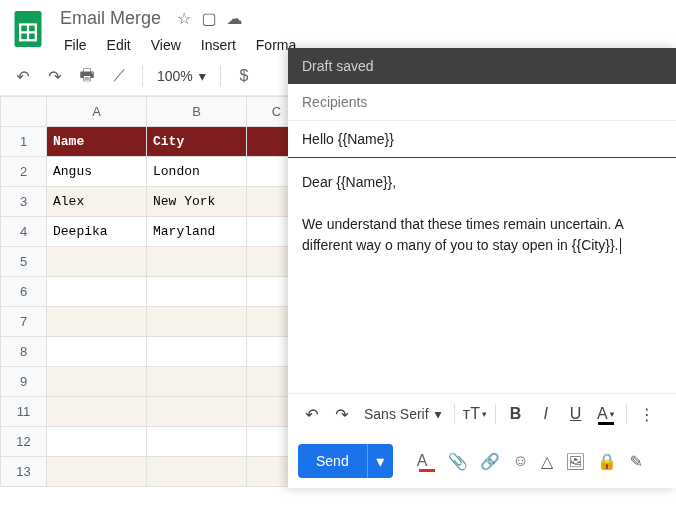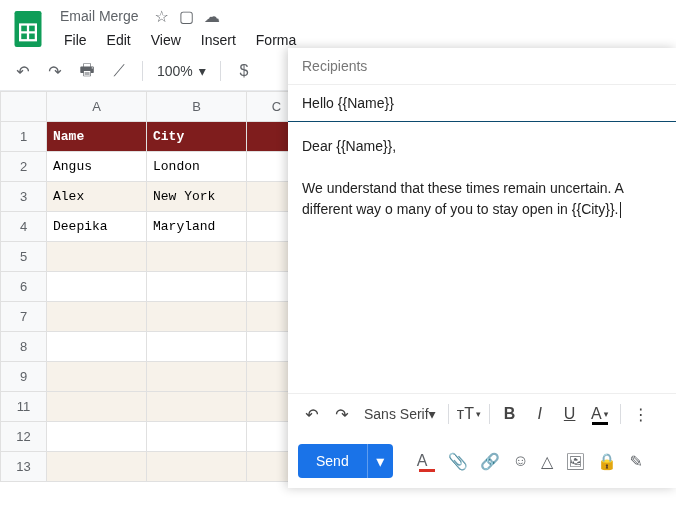--- a/index.html
+++ b/index.html
@@ -3,21 +3,21 @@
 <meta charset="utf-8">
 <style>
 * { box-sizing: border-box; margin: 0; padding: 0; }
 body { font-family: Arial, sans-serif; width: 676px; height: 532px; overflow: hidden; position: relative; background: #fff; }
 
 .header { display: flex; align-items: flex-start; padding: 6px 10px 0 10px; }
 .logo { width: 36px; height: 46px; display: flex; align-items: center; justify-content: center; margin-right: 10px; }
 .logo svg { width: 28px; height: 36px; }
 .title-area { display: flex; flex-direction: column; }
 .title-row { display: flex; align-items: center; gap: 12px; }
-.doc-title { font-size: 14px; color: #5f6368; padding: 2px 4px; }
+.doc-title { font-size: 18px; color: #5f6368; padding: 2px 4px; }
 .title-icons { display: flex; gap: 10px; color: #5f6368; }
 .title-icons span { cursor: pointer; }
 .menu-row { display: flex; gap: 4px; margin-top: 2px; }
 .menu-item { font-size: 14px; color: #202124; padding: 4px 8px; cursor: pointer; }
 
 .toolbar { display: flex; align-items: center; gap: 6px; padding: 6px 10px; border-bottom: 1px solid #e8eaed; }
 .tbtn { width: 26px; height: 26px; display: flex; align-items: center; justify-content: center; cursor: pointer; color: #5f6368; border-radius: 3px; }
 .zoom { font-size: 14px; color: #3c4043; padding: 0 4px; display: flex; align-items: center; gap: 6px; cursor: pointer; }
 .tsep { width: 1px; height: 20px; background: #dadce0; margin: 0 4px; }
 
@@ -33,21 +33,21 @@
 
 .compose { position: absolute; left: 288px; top: 48px; width: 388px; height: 440px; background: #fff; box-shadow: -2px 0 10px rgba(0,0,0,0.2); display: flex; flex-direction: column; }
 .compose-header { background: #404040; color: #d0d0d0; font-size: 14px; padding: 10px 14px; }
 .compose-field { padding: 10px 14px; font-size: 14px; color: #777; border-bottom: 1px solid #eee; }
 .compose-subject { padding: 10px 14px; font-size: 14px; color: #222; border-bottom: 1px solid #0c4a6e; }
 .compose-body { padding: 14px; font-size: 14px; color: #222; flex: 1; line-height: 1.5; white-space: pre-wrap; }
 .cursor { display: inline-block; width: 1px; height: 16px; background: #222; vertical-align: middle; margin-left: 1px; }
 
 .format-bar { display: flex; align-items: center; gap: 2px; padding: 6px 10px; border-top: 1px solid #eee; color: #444; }
 .fbtn { width: 28px; height: 28px; display: flex; align-items: center; justify-content: center; cursor: pointer; border-radius: 3px; }
-.font-picker { font-size: 14px; padding: 0 6px; display: flex; align-items: center; cursor: pointer; }
+.font-picker { font-size: 14px; padding: 0 6px; display: flex; align-items: center; gap: 6px; cursor: pointer; }
 .fsep { width: 1px; height: 20px; background: #dadce0; margin: 0 4px; }
 .text-color { position: relative; }
 .text-color::after { content: ""; position: absolute; bottom: 3px; left: 6px; right: 6px; height: 3px; background: #000; }
 
 .send-bar { display: flex; align-items: center; gap: 24px; padding: 10px; }
 .send-group { display: flex; }
 .send-btn { background: #1a73e8; color: #fff; border: none; font-size: 14px; font-weight: 500; padding: 9px 18px; border-radius: 4px 0 0 4px; cursor: pointer; }
 .send-drop { background: #1a73e8; color: #fff; width: 26px; display: flex; align-items: center; justify-content: center; border-left: 1px solid rgba(255,255,255,0.3); border-radius: 0 4px 4px 0; cursor: pointer; }
 .attach-icons { display: flex; align-items: center; gap: 12px; color: #5f6368; }
 .attach-icons .aicon { cursor: pointer; display: flex; align-items: center; }
@@ -186,20 +186,21 @@
           <th class="rowhead">13</th>
           <td class="cell"></td>
           <td class="cell"></td>
           <td class="cell"></td>
         </tr>
   </tbody>
     </table>
 </div>
 
 <div class="compose">
+  <div class="compose-header">Draft saved</div>
   <div class="compose-field">Recipients</div>
   <div class="compose-subject">Hello {{Name}}</div>
   <div class="compose-body"><span>Dear {{Name}},
 
 We understand that these times remain uncertain. A different way o many of you to stay open in {{City}}.</span><span class="cursor"></span></div>
 
   <div class="format-bar">
     <div class="fbtn">
         <span>↶</span>
       </div>

